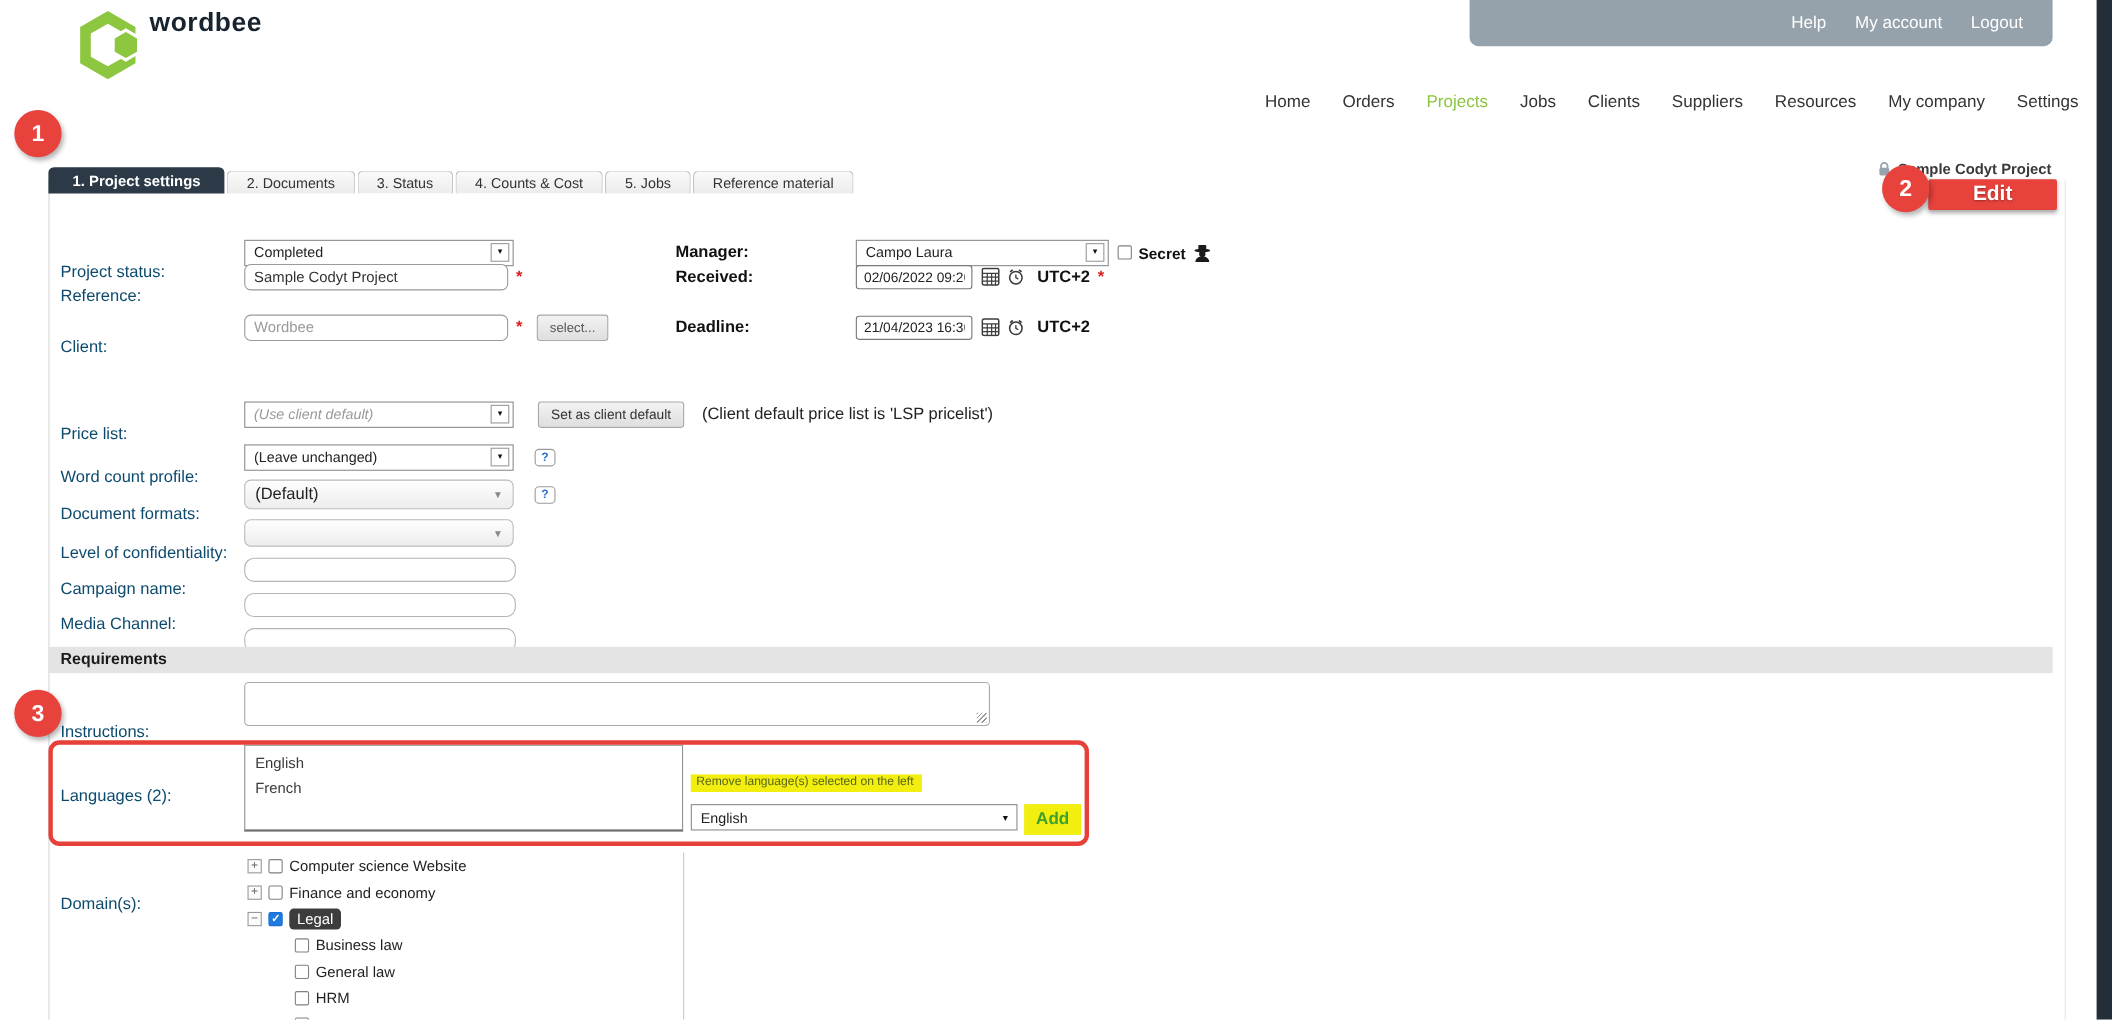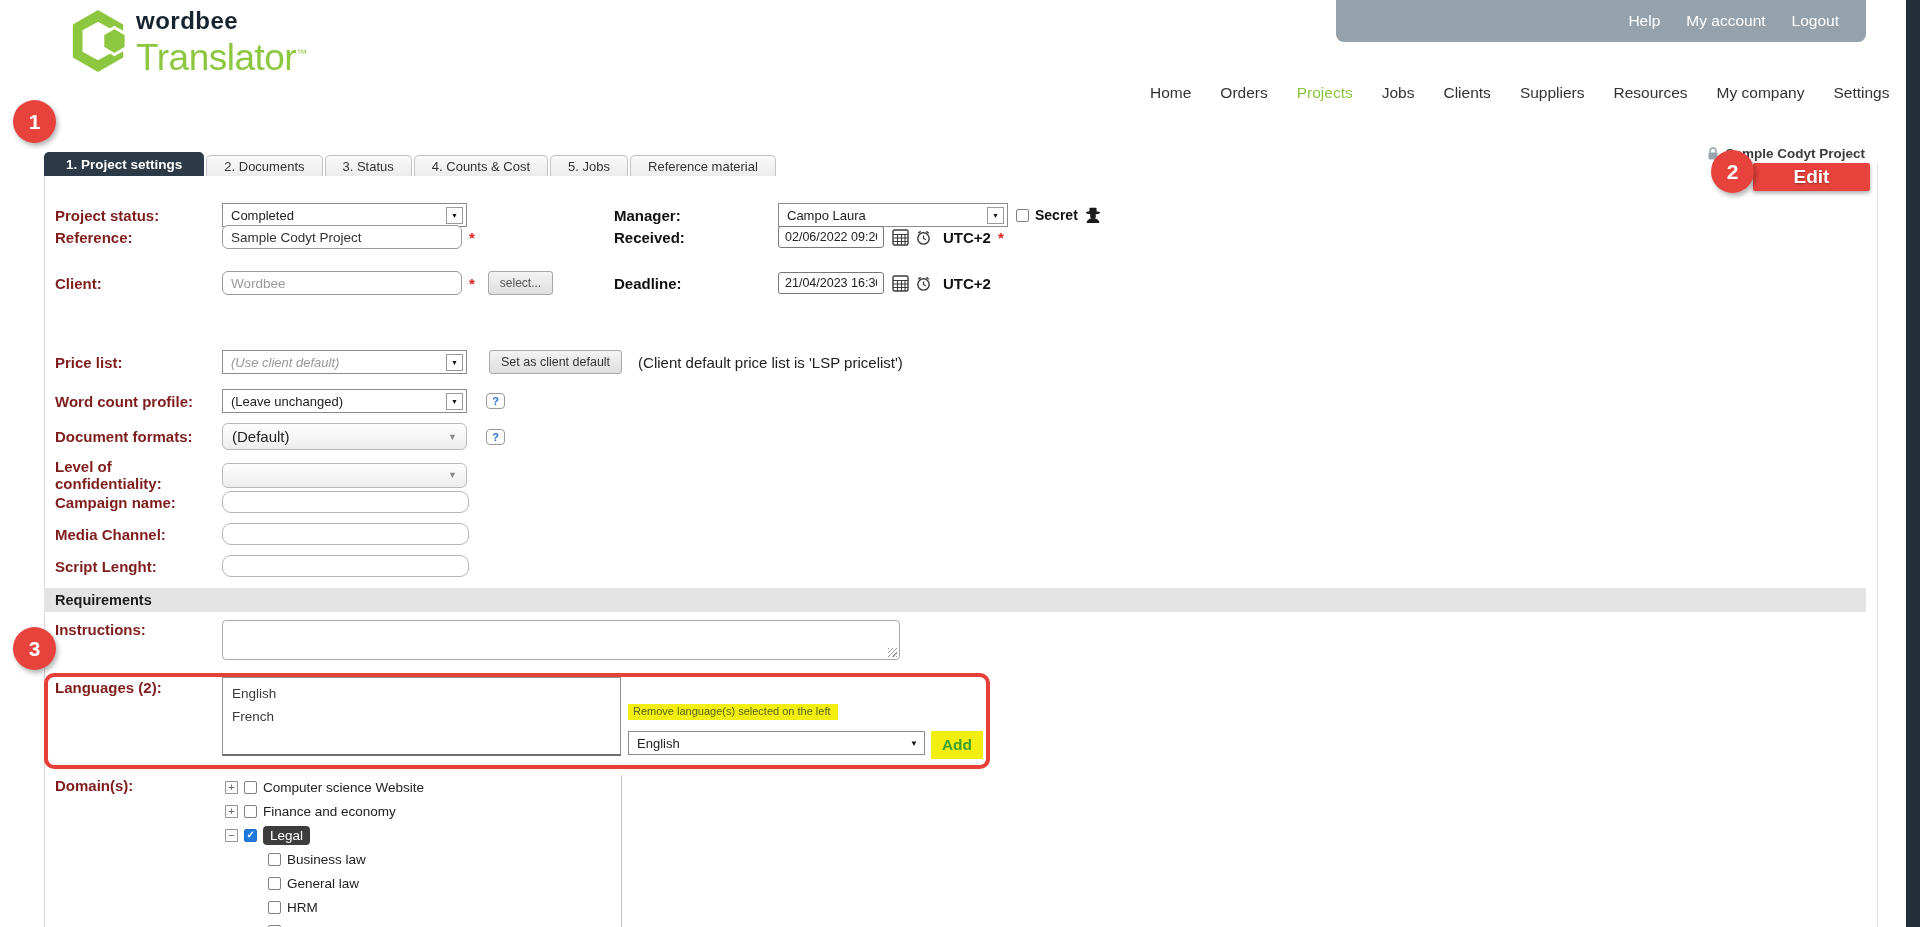--- a/index.html
+++ b/index.html
@@ -48,21 +48,21 @@
               border-radius:2px; box-shadow:0 2px 4px rgba(0,0,0,.35); text-shadow:0 1px 2px rgba(0,0,0,.35);
               cursor:pointer; z-index:6; }
 
   .step-circle { position:absolute; width:43px; height:43px; border-radius:50%; background:#e8423c; color:#fff;
                  font-size:21px; font-weight:bold; display:flex; align-items:center; justify-content:center;
                  box-shadow:2px 3px 5px rgba(0,0,0,.3); z-index:10; }
   .c1 { left:13px; top:100px; } .c2 { left:1711px; top:150px; } .c3 { left:13px; top:627px; }
 
   
   .row { position:absolute; left:55px; display:flex; align-items:center; }
-  .flabel { width:167px; font-size:15px; font-weight:bold; color:#7f1d1d; flex:none; }
+  .flabel { width:167px; font-size:15px; font-weight:normal; color:#0c4a6e; flex:none;margin-top:36px; }
   .grp2 { position:absolute; left:540px; display:flex; align-items:center;margin-left:19px; }
   .flabel2 { width:164px; font-size:15px; font-weight:bold; color:#111; flex:none; }
 
   .sel { display:flex; align-items:center; justify-content:space-between; height:24px; background:#fff;
          border:1px solid #8c8c8c; padding:0 3px 0 8px; font-size:13px; color:#222; cursor:pointer; }
   .sel-arrow { width:17px; height:17px; border:1px solid #9a9a9a; background:#fff; display:flex; align-items:center;
                justify-content:center; font-size:7px; color:#111; flex:none; margin-left:6px; }
   .sel-soft { display:flex; align-items:center; justify-content:space-between; background:linear-gradient(#fefefe,#ededed);
               border:1px solid #b9b9b9; border-radius:6px; padding:0 9px; color:#222; cursor:pointer; }
   .soft-arrow { font-size:9px; color:#8a8a8a; }
@@ -129,21 +129,20 @@
   <div class="logo">
     <span class="icn">
       <svg width="58" height="66" viewBox="0 0 60 68">
         <polygon points="30,2 56,17 56,51 30,66 4,51 4,17" fill="#8dc63f"></polygon>
         <polygon points="30,14 46,23 46,45 30,54 14,45 14,23" fill="#ffffff"></polygon>
         <polygon points="47,20 59,27 59,41 47,48 35,41 35,27" fill="#8dc63f" stroke="#ffffff" stroke-width="3"></polygon>
       </svg>
     </span>
     <span class="logo-text">
       <div class="logo-top">wordbee</div>
-      <div class="logo-bottom"><span>Translator</span><span class="logo-tm">™</span></div>
     </span>
   </div>
 
   <div class="topbar">
     <a>Help</a>
     <a>My account</a>
     <a>Logout</a>
   </div>
 
   <div class="scrollstrip"></div>

